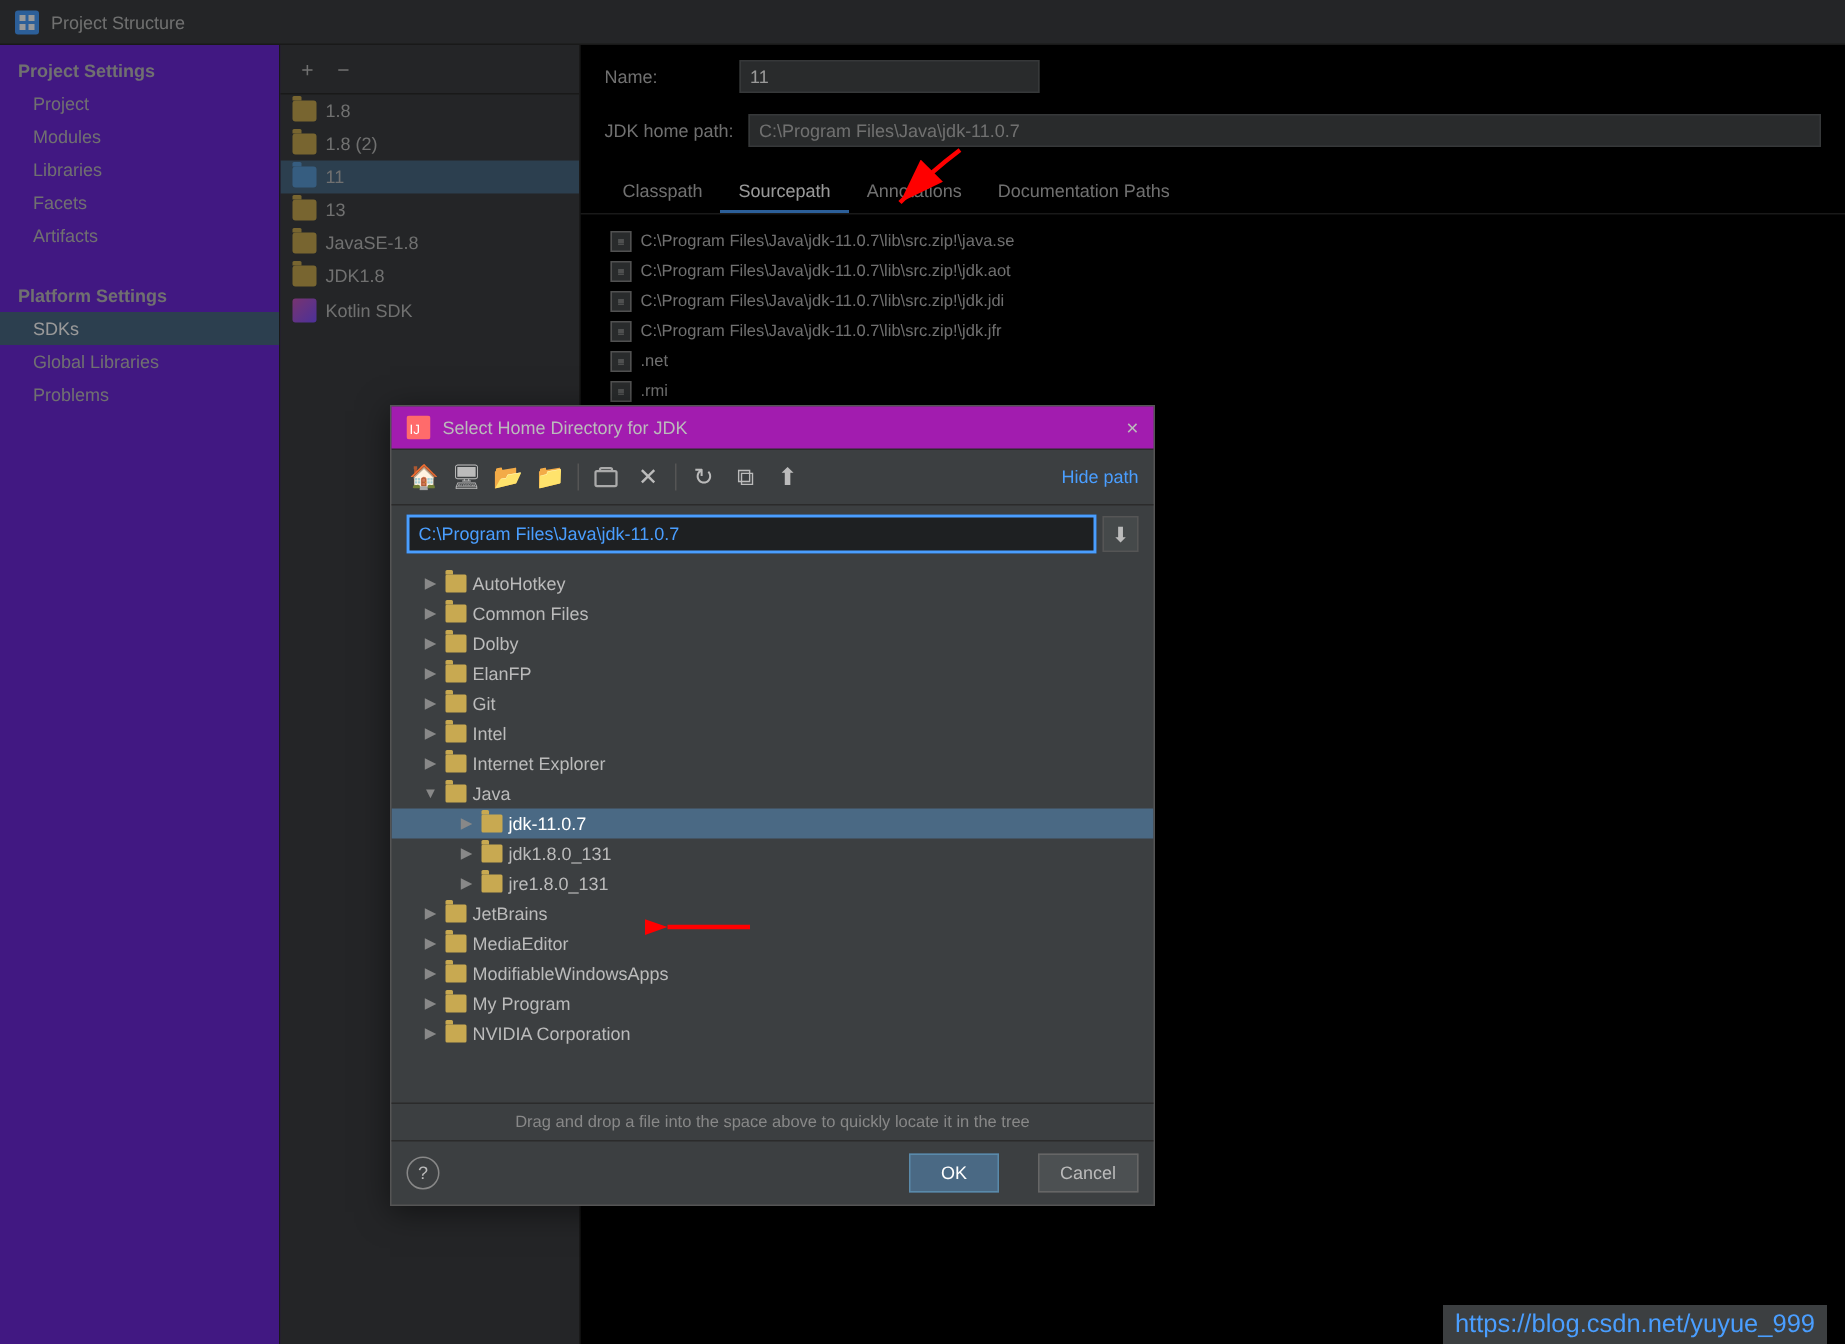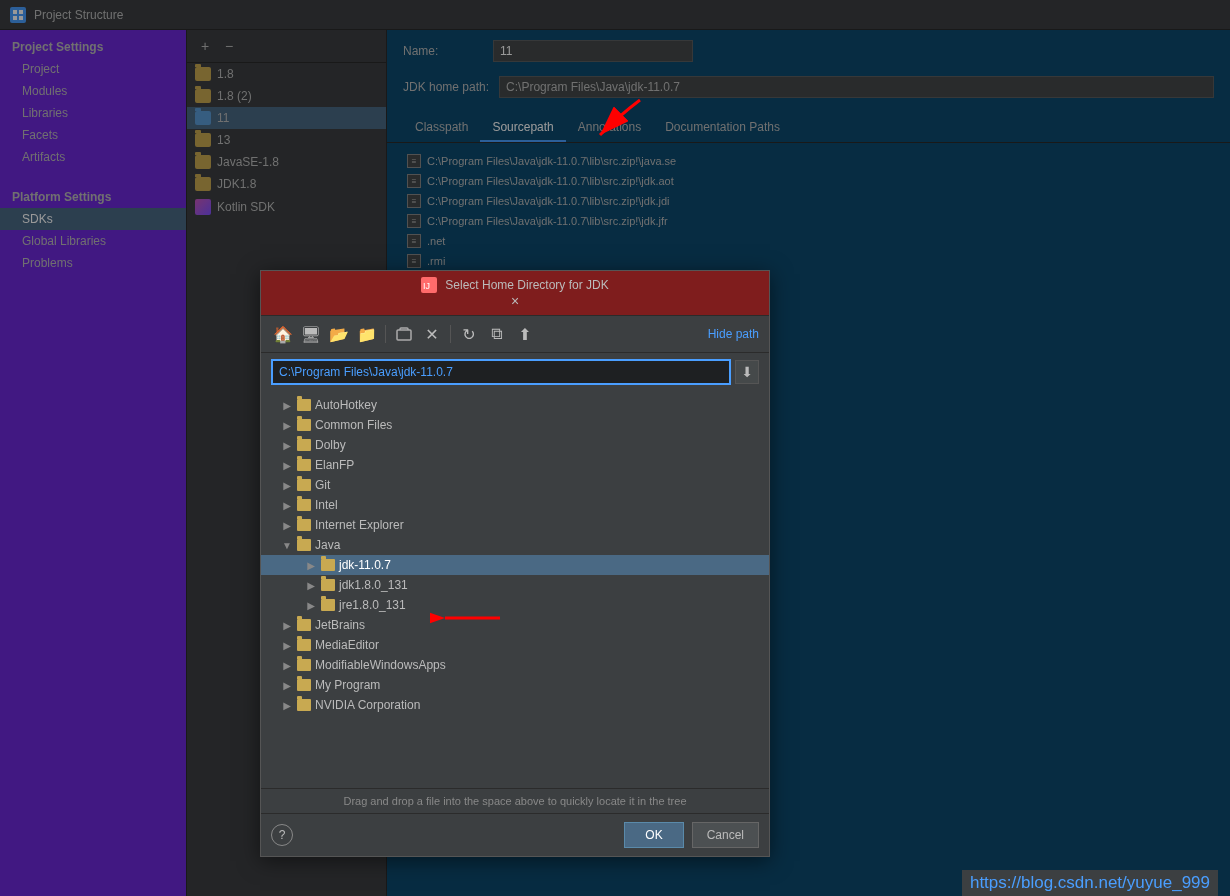--- a/index.html
+++ b/index.html
@@ -153,21 +153,21 @@
       width: 16px;
       height: 16px;
       background: linear-gradient(135deg, #c757bc, #7f52ff);
       border-radius: 2px;
       flex-shrink: 0;
     }
 
     
     .right-panel {
       flex: 1;
-      background: #0c4a6e;
+      background: #000000;
       display: flex;
       flex-direction: column;
     }
 
     .name-row {
       display: flex;
       align-items: center;
       padding: 10px 16px;
       gap: 10px;
     }
@@ -265,27 +265,26 @@
       width: 510px;
       background: #3c3f41;
       border: 1px solid #555;
       box-shadow: 0 4px 20px rgba(0,0,0,0.5);
       z-index: 20;
       display: flex;
       flex-direction: column;
     }
 
     .dialog-title-bar {
-      background: #7f1d1d;
+      background: #a21caf;
       padding: 6px 10px;
       display: flex;
       align-items: center;
       justify-content: space-between;
       border-bottom: 1px solid #2b2b2b;
-      flex-direction: column;
     }
 
     .dialog-title {
       display: flex;
       align-items: center;
       gap: 8px;
       color: #bbbbbb;
       font-size: 12px;
     }
 
@@ -415,21 +414,20 @@
       background: #c8a951;
       border-radius: 1px 1px 0 0;
     }
 
     .dialog-hint {
       padding: 6px 10px;
       color: #888;
       font-size: 11px;
       border-top: 1px solid #2b2b2b;
       text-align: center;
-      margin-top: 37px;
     }
 
     .dialog-footer {
       display: flex;
       justify-content: space-between;
       align-items: center;
       padding: 8px 10px;
       border-top: 1px solid #2b2b2b;
     }
 
@@ -442,21 +440,21 @@
       color: #bbbbbb;
       cursor: pointer;
       display: flex;
       align-items: center;
       justify-content: center;
       font-size: 12px;
     }
 
     .dialog-action-btns {
       display: flex;
-      gap: 8px;
+      gap: 26px;
     }
 
     .btn-ok {
       background: #4a6984;
       border: 1px solid #5a8aaa;
       color: #ffffff;
       padding: 5px 20px;
       cursor: pointer;
       font-size: 12px;
     }

